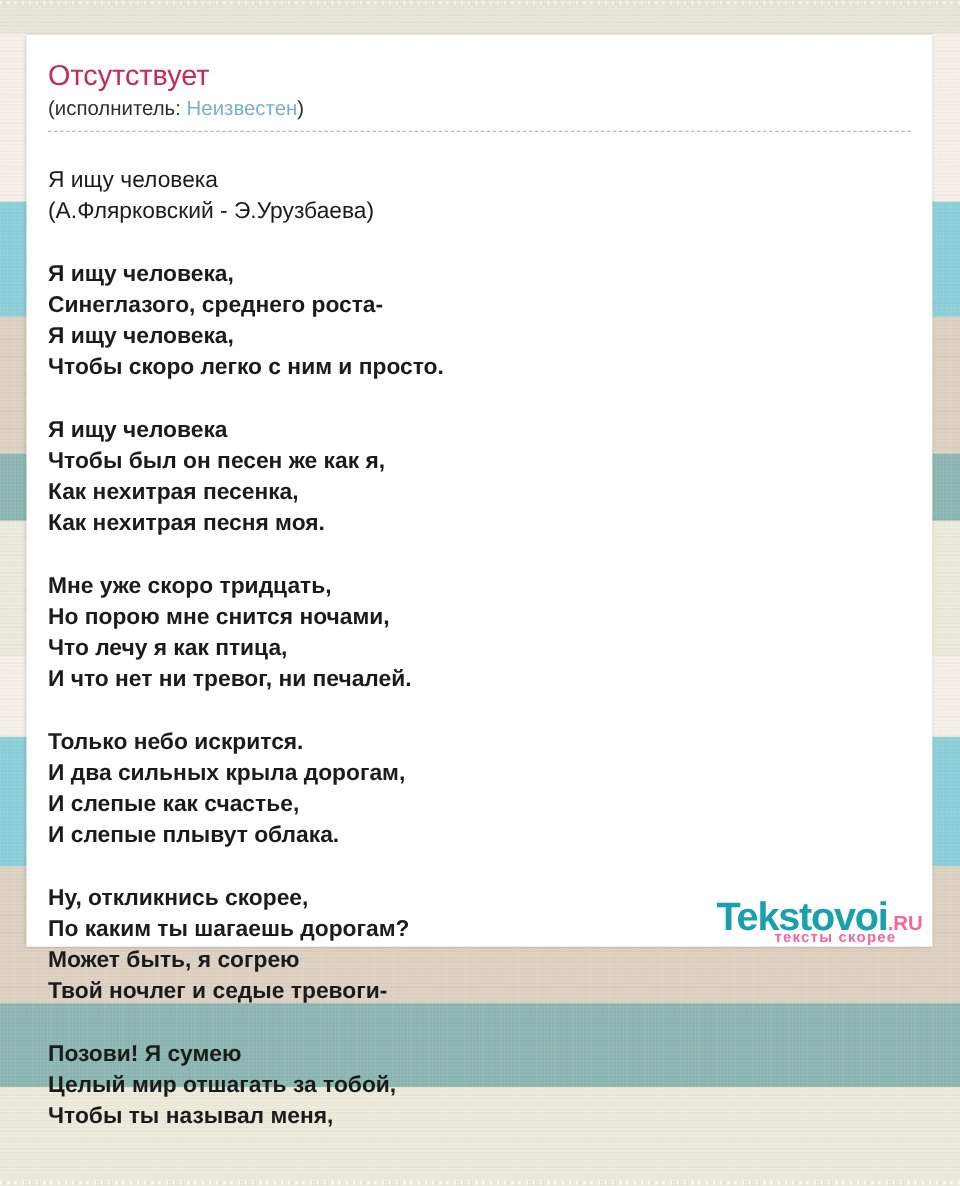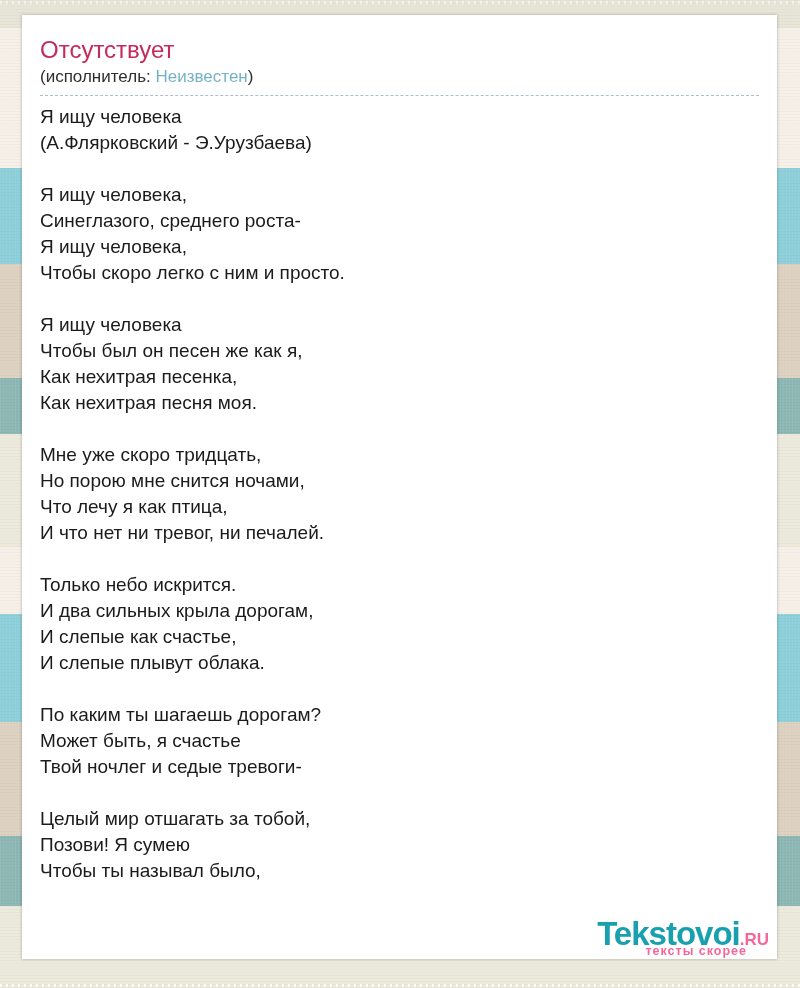--- a/index.html
+++ b/index.html
@@ -19,21 +19,21 @@
   }
   .dots-row{
     position:absolute;left:0;width:100%;height:3px;
     background:repeating-linear-gradient(90deg, rgba(255,255,255,0.85) 0 2px, rgba(0,0,0,0.03) 2px 3px, transparent 3px 6px);
   }
   .dots-top{top:1px;opacity:.6;}
   .dots-bottom{top:984px;}
 
   
   .card{
-    position:absolute;left:22px;top:15px;width:755px;height:944px;
+    position:absolute;left:22px;top:29px;width:755px;height:760px;
     background:var(--card_bg,#ffffff);
     box-shadow:0 0 3px rgba(0,0,0,0.28);
     box-sizing:border-box;
     padding:0 18px;
   }
   h1.title{
     margin:21px 0 0 0;
     font-size:24px;line-height:28px;font-weight:400;
     color:var(--title_pink,#c62a5a);
   }
@@ -41,25 +41,25 @@
     margin-top:3px;
     font-size:17px;line-height:20px;color:#2e2e2e;
     padding-bottom:8px;
     border-bottom:1px dashed var(--dotted_line,#a9c0cb);
   }
   .artist-link{
     color:var(--artist_link,#76b2c6);
     text-decoration:none;cursor:pointer;
   }
   .lyrics{
-    margin-top:8px;
+    margin-top:28px;
     font-size:19px;line-height:26px;
     color:var(--lyrics_text,#1b1b1b);
   }
-  .stanza + .stanza{margin-top:26px;}
+  .stanza + .stanza{margin-top:26px;font-weight:bold;}
 
   
   .logo{
     position:absolute;right:8px;bottom:2px;
     text-align:right;cursor:pointer;line-height:1;
   }
   .logo-main{
     font-size:33px;font-weight:bold;letter-spacing:-1px;
     color:var(--logo_teal,#18a0ae);
   }
@@ -120,28 +120,29 @@
         <div class="line">Что лечу я как птица,</div>
         <div class="line">И что нет ни тревог, ни печалей.</div>
       </div>
       <div class="stanza">
         <div class="line">Только небо искрится.</div>
         <div class="line">И два сильных крыла дорогам,</div>
         <div class="line">И слепые как счастье,</div>
         <div class="line">И слепые плывут облака.</div>
       </div>
       <div class="stanza">
+        <div class="line">Ну, откликнись скорее,</div>
         <div class="line">По каким ты шагаешь дорогам?</div>
-        <div class="line">Может быть, я счастье</div>
+        <div class="line">Может быть, я согрею</div>
         <div class="line">Твой ночлег и седые тревоги-</div>
       </div>
       <div class="stanza">
+        <div class="line">Позови! Я сумею</div>
         <div class="line">Целый мир отшагать за тобой,</div>
-        <div class="line">Позови! Я сумею</div>
-        <div class="line">Чтобы ты называл было,</div>
+        <div class="line">Чтобы ты называл меня,</div>
       </div>
     </div>
 
   <div class="logo">
     <div class="logo-main-row"><span class="logo-main">Tekstovoi</span><span class="logo-domain">.RU</span></div>
     <div class="logo-sub">тексты скорее</div>
   </div>
 </div>
 
 </body></html>

